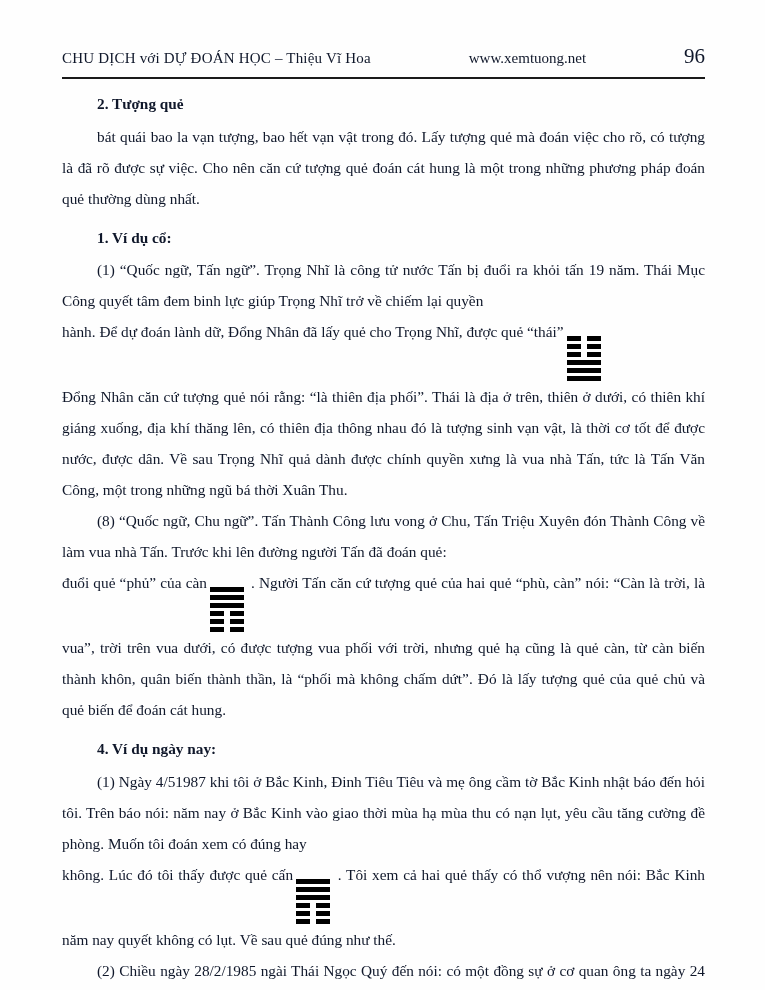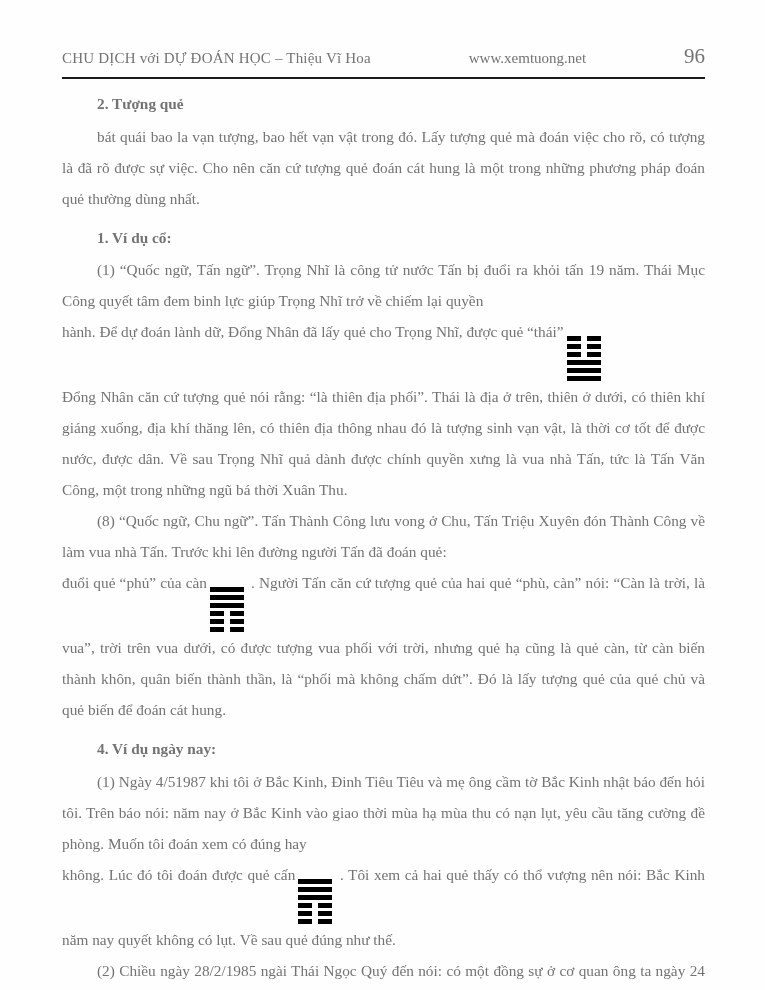--- a/index.html
+++ b/index.html
@@ -2,21 +2,21 @@
 <html><head>
 <meta charset="utf-8">
 <style>
   html, body { margin: 0; padding: 0; background: #888; }
   .page {
     position: relative;
     width: 765px;
     height: 990px;
     margin: 0 auto;
     background: #fefefe;
-    color: #737373;
+    color: #0f172a;
     font-family: "Liberation Serif", "DejaVu Serif", serif;
     box-sizing: border-box;
     padding: 44px 60px 0 62px;
     overflow: hidden;
   }
   
   .page-header {
     display: flex;
     justify-content: space-between;
     align-items: baseline;
@@ -131,21 +131,21 @@
           <span class="hex-row broken">
             <i></i>
             <i></i>
           </span>
         </span><span> . Người Tấn căn cứ tượng quẻ của hai quẻ “phù, càn” nói: “Càn là trời, là vua”, trời trên vua dưới, có được tượng vua phối với trời, nhưng quẻ hạ cũng là quẻ càn, từ càn biến thành khôn, quân biến thành thần, là “phối mà không chấm dứt”. Đó là lấy tượng quẻ của quẻ chủ và quẻ biến để đoán cát hung.</span></p>
 
     <div class="heading">4. Ví dụ ngày nay:</div>
 
     <p class="para">(1) Ngày 4/51987 khi tôi ở Bắc Kinh, Đinh Tiêu Tiêu và mẹ ông cầm tờ Bắc Kinh nhật báo đến hỏi tôi. Trên báo nói: năm nay ở Bắc Kinh vào giao thời mùa hạ mùa thu có nạn lụt, yêu cầu tăng cường đề phòng. Muốn tôi đoán xem có đúng hay</p>
 
-    <p class="para cont"><span>không. Lúc đó tôi đoán được quẻ cấn</span><span class="hexagram">
+    <p class="para cont"><span>không. Lúc đó tôi thấy được quẻ cấn</span><span class="hexagram">
           <span class="hex-row solid"></span>
           <span class="hex-row solid"></span>
           <span class="hex-row solid"></span>
           <span class="hex-row broken">
             <i></i>
             <i></i>
           </span>
           <span class="hex-row broken">
             <i></i>
             <i></i>

